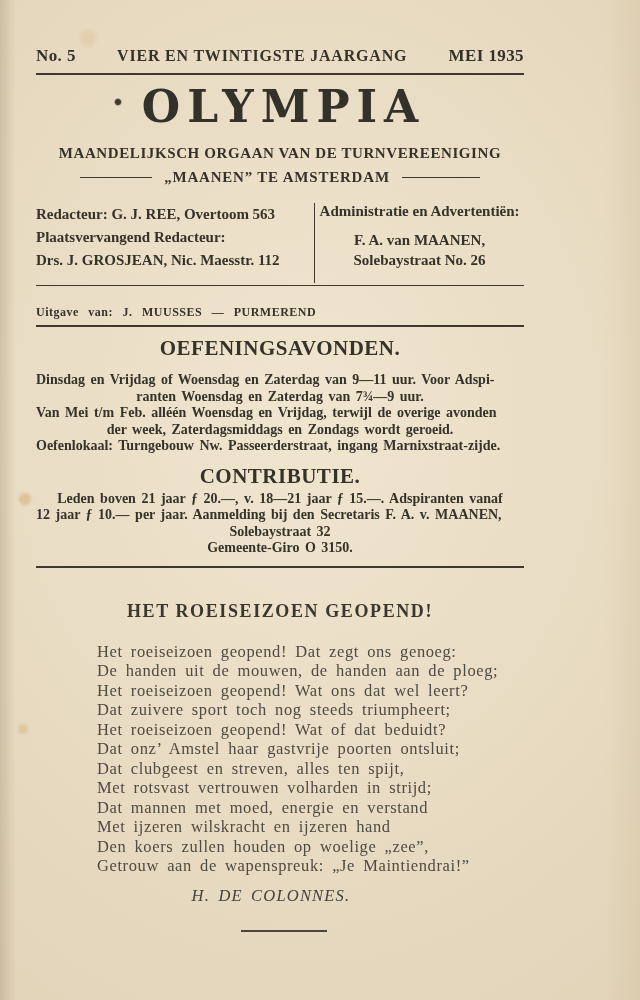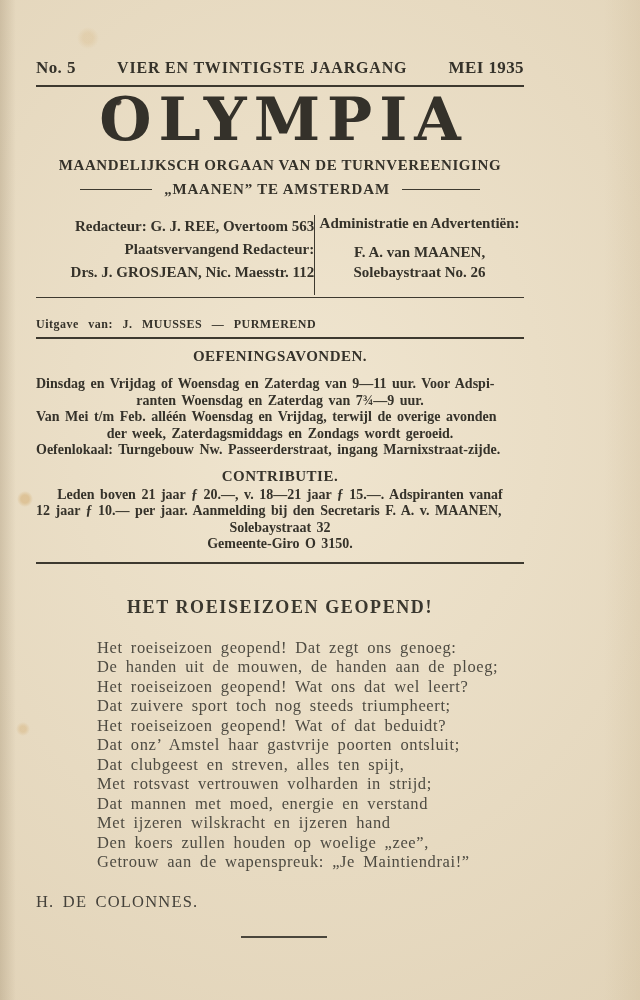--- a/index.html
+++ b/index.html
@@ -12,76 +12,76 @@
       radial-gradient(circle at 118px 102px, rgba(35,30,24,0.85) 0 2.5px, rgba(35,30,24,0) 4px),
       radial-gradient(circle at 25px 499px, rgba(196,138,52,0.30) 0 4px, rgba(196,138,52,0) 8px),
       radial-gradient(circle at 23px 729px, rgba(196,138,52,0.22) 0 3px, rgba(196,138,52,0) 7px),
       radial-gradient(circle at 88px 38px, rgba(205,160,90,0.18) 0 5px, rgba(205,160,90,0) 11px),
       linear-gradient(90deg, rgba(110,88,55,0.20), rgba(110,88,55,0) 16px),
       linear-gradient(270deg, rgba(160,130,80,0.10), rgba(160,130,80,0) 36px),
       radial-gradient(ellipse 120% 95% at 48% 42%, rgba(255,250,238,0.30), rgba(150,120,75,0.14));
     font-family:"Liberation Serif", serif;
     color:#35322a;
   }
-  .content{position:absolute;left:36px;top:16px;width:488px;}
+  .content{position:absolute;left:36px;top:4px;width:488px;}
   .rule{border:0;border-top:2px solid #3d392f;margin:0;}
   .rule.thin{border-top-width:1.5px;}
 
   
   .header-row{
     display:flex;justify-content:space-between;align-items:baseline;
     margin-top:42px;font-weight:bold;font-size:17px;letter-spacing:0.4px;
   }
   .header-row .vol{font-size:16px;letter-spacing:0.8px;}
   .rule-header{margin-top:7px;}
 
   
   .title{
     text-align:center;font-family:"DejaVu Serif", serif;font-weight:bold;
-    font-size:60px;line-height:58px;letter-spacing:7px;padding-left:7px;
+    font-size:44px;line-height:58px;letter-spacing:7px;padding-left:7px;
     margin-top:3px;color:#34312a;
   }
   .subtitle1{text-align:center;font-weight:bold;font-size:15px;letter-spacing:0.6px;margin-top:9px;}
   .subtitle2{
     display:flex;align-items:center;justify-content:center;gap:12px;
     font-weight:bold;font-size:15px;letter-spacing:0.8px;margin-top:7px;
   }
   .dash-line{display:inline-block;height:0;border-top:1.5px solid #3d392f;width:72px;}
 
   
   .columns{display:flex;margin-top:17px;min-height:80px;}
-  .col-left{width:57%;text-align:right;font-weight:bold;font-size:15px;line-height:23px;}
+  .col-left{width:57%;text-align:left;font-weight:bold;font-size:15px;line-height:23px;}
   .col-divider{width:0;border-left:1.5px solid #3d392f;}
   .col-right{flex:1;text-align:center;font-weight:bold;font-size:15px;}
   .col-right .admin-head{margin-top:0;}
   .col-right .admin-line1{margin-top:9px;line-height:23px;}
   .rule-cols{margin-top:2px;}
 
   .publisher{text-align:left;font-weight:bold;font-size:12px;letter-spacing:0.5px;word-spacing:6px;margin-top:19px;}
   .rule-pub{margin-top:5px;}
 
   
-  .section-heading{text-align:center;font-weight:bold;font-size:15px;letter-spacing:0.5px;margin-top:9px;}
+  .section-heading{text-align:center;font-weight:bold;font-size:21px;letter-spacing:0.5px;margin-top:9px;}
   .notice{font-weight:bold;font-size:14px;line-height:16.5px;word-spacing:2px;margin-top:11px;}
   .notice .l{white-space:nowrap;}
   .notice .left{text-align:left;}
   .notice .center{text-align:center;}
   .contrib{margin-top:2px;}
   .rule-contrib{margin-top:9px;}
 
   
   .article-title{
     text-align:center;font-weight:bold;font-size:18px;letter-spacing:1.6px;
     margin-top:33px;color:#3a372e;
   }
   .poem{margin-top:20px;margin-left:61px;font-size:16.5px;line-height:19.5px;
     letter-spacing:0.6px;word-spacing:3.5px;color:#4e4b42;}
   .poem div{white-space:nowrap;}
-  .signature{text-align:left;margin-right:18px;margin-top:20px;
-    font-size:16.5px;letter-spacing:1.2px;word-spacing:3px;color:#44413a;}
+  .signature{text-align:center;margin-right:18px;margin-top:10px;
+    font-size:16.5px;letter-spacing:1.2px;word-spacing:3px;color:#44413a;font-style:italic;}
   .end-rule{width:86px;border:0;border-top:2px solid #4a463c;margin:24px auto 0 auto;position:relative;left:4px;}
 </style>
 </head>
 <body>
 
 <div class="page">
   <div class="content">
 
     <div class="header-row">
       <span>No. 5</span>

